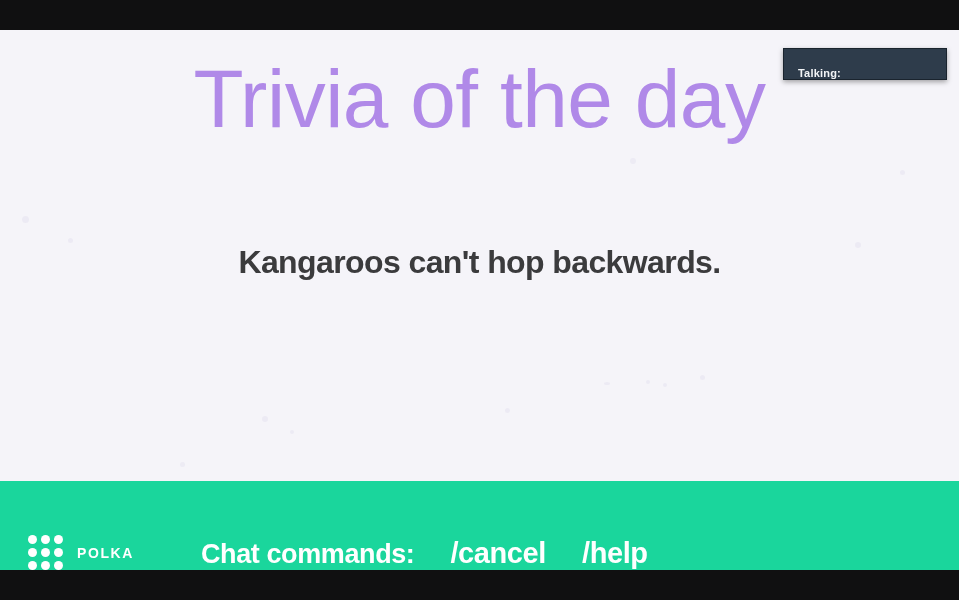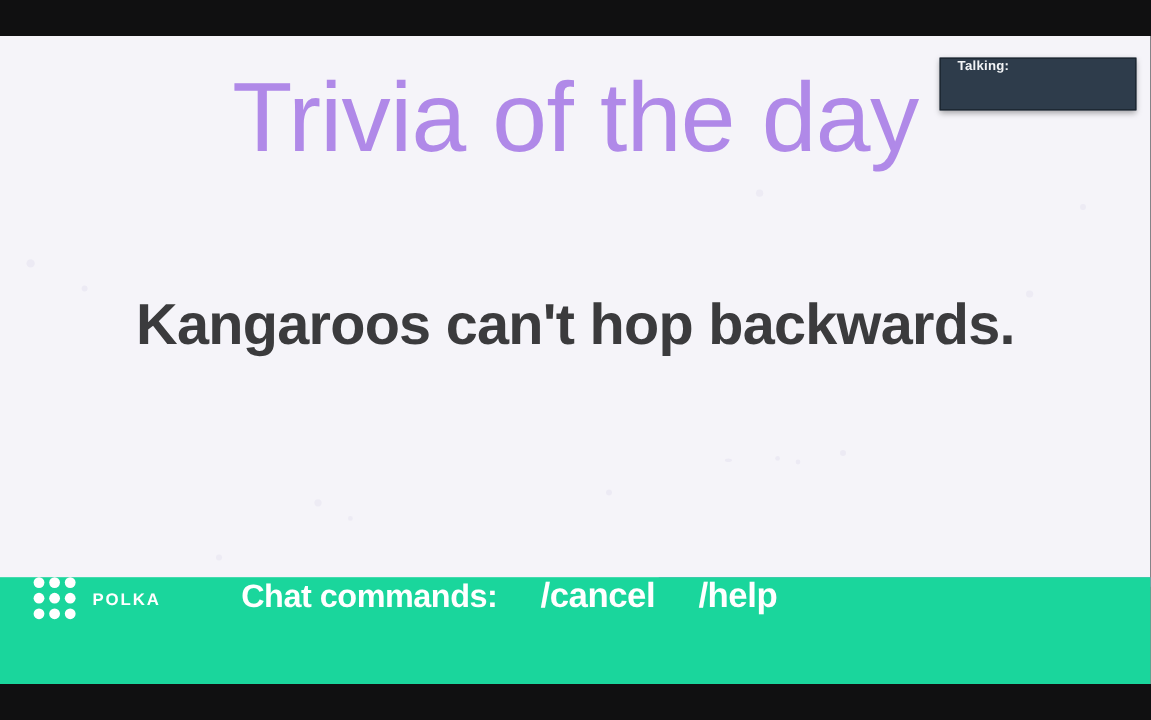--- a/index.html
+++ b/index.html
@@ -82,21 +82,21 @@
     line-height: 1.0;
     white-space: nowrap;
   }
 
   .trivia-fact {
     position: absolute;
     top: 213px;
     left: 0;
     width: 959px;
     text-align: center;
-    font-size: 48px;
+    font-size: 32px;
     font-weight: 700;
     letter-spacing: -0.6px;
     color: #3b3b3d;
     line-height: 1.2;
     white-space: nowrap;
   }
 
   
   .progress-track {
     position: absolute;
@@ -116,21 +116,21 @@
 
   
   .footer-bar {
     position: absolute;
     left: 0;
     top: 451px;
     width: 959px;
     height: 89px;
     background: #1ad69c;
     display: flex;
-    align-items: flex-start;
+    align-items: flex-end;
   }
 
   .brand {
     display: flex;
     align-items: center;
     margin-left: 28px;
   }
 
   .logo-grid {
     display: grid;
@@ -175,26 +175,26 @@
     margin-left: 36px;
     white-space: nowrap;
   }
 
   
   .talking-box {
     position: absolute;
     left: 783px;
     top: 48px;
     width: 164px;
-    height: 44px;
+    height: 32px;
     background: #2e3c4b;
     border: 1px solid #1a242e;
     box-shadow: 0 2px 5px rgba(0,0,0,0.35);
     display: flex;
-    align-items: flex-start;
+    align-items: flex-end;
     z-index: 20;
   }
   .talking-label {
     color: #f2f4f6;
     font-size: 11px;
     font-weight: 700;
     margin-left: 14px;
     letter-spacing: 0.2px;
   }
 </style>

